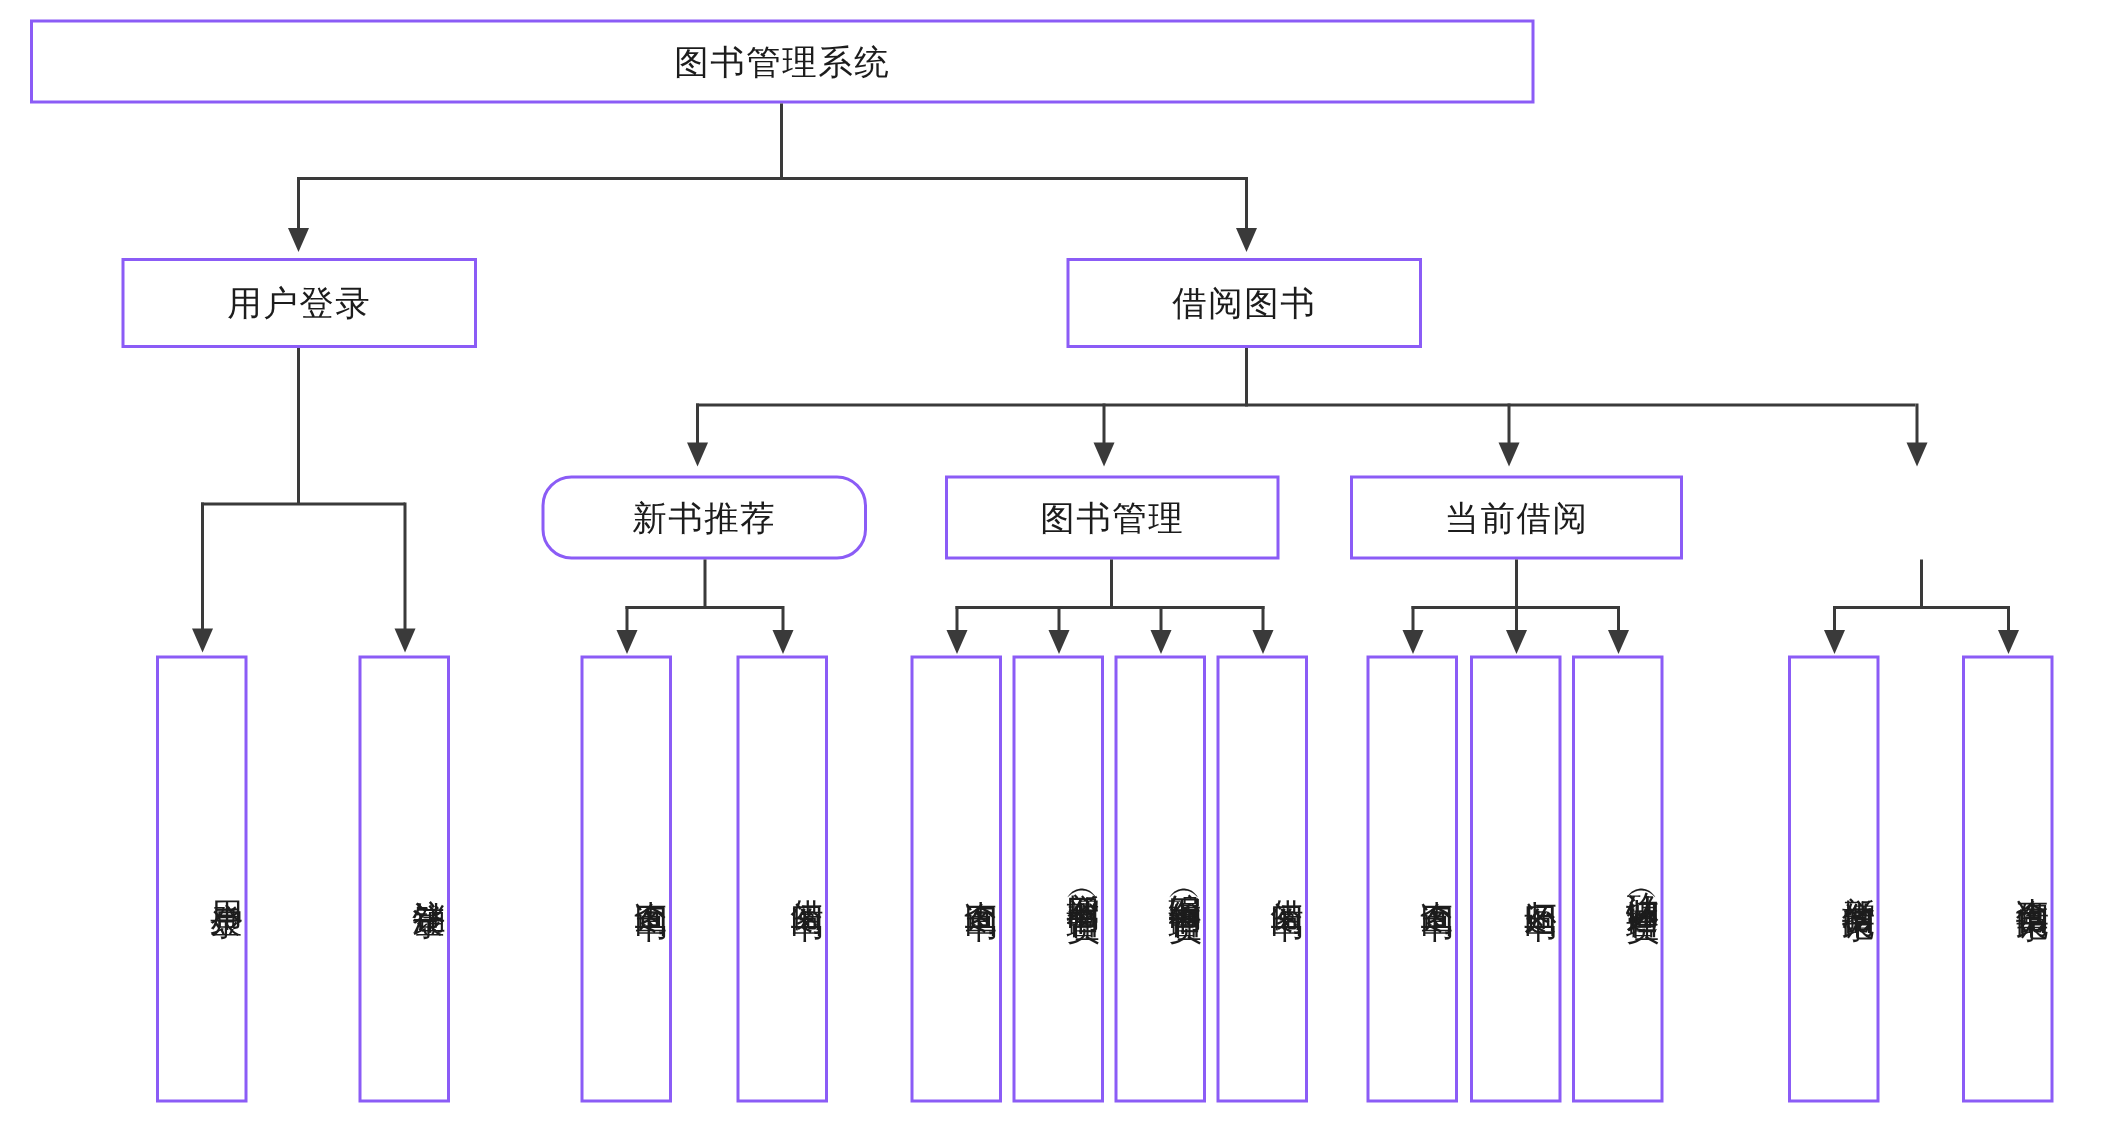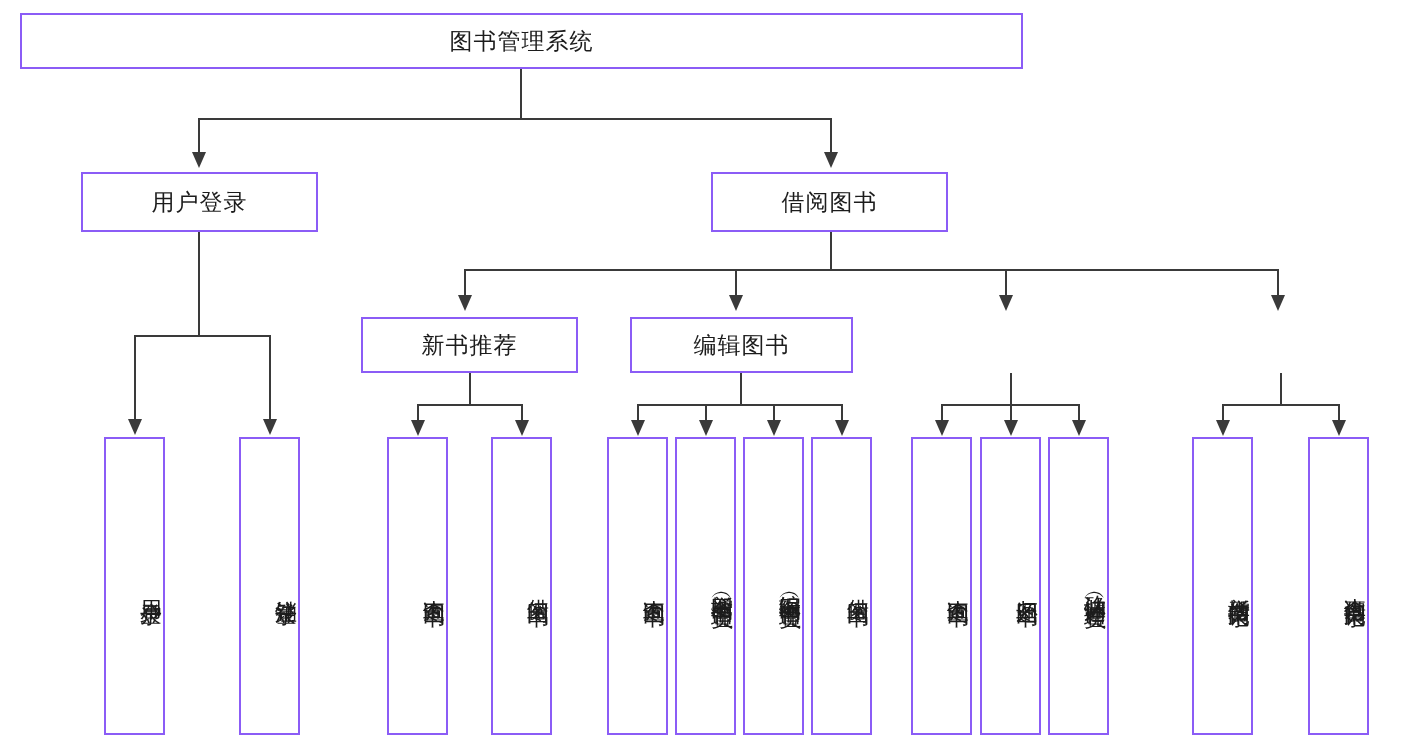--- a/index.html
+++ b/index.html
@@ -107,22 +107,23 @@
 
   <div class="line vline" style="left:735px;top:269px;height:28px;"></div>
   <div class="arrow" style="left:729px;top:295px;"></div>
 
   <div class="line vline" style="left:1005px;top:269px;height:28px;"></div>
   <div class="arrow" style="left:999px;top:295px;"></div>
 
   <div class="line vline" style="left:1277px;top:269px;height:28px;"></div>
   <div class="arrow" style="left:1271px;top:295px;"></div>
 
-  <div class="node h" style="left:361px;top:317px;width:217px;height:56px;">新书推荐</div>
-  <div class="node h" style="left:630px;top:317px;width:223px;height:56px;">编辑图书</div>
+  <div class="node h" style="left:361px;top:317px;width:217px;height:56px;border-radius:20px;">新书推荐</div>
+  <div class="node h" style="left:630px;top:317px;width:223px;height:56px;">图书管理</div>
+  <div class="node h" style="left:900px;top:317px;width:222px;height:56px;">当前借阅</div>
 
   <div class="line vline" style="left:469px;top:373px;height:33px;"></div>
   <div class="line hline" style="left:417px;top:404px;width:105px;"></div>
   <div class="line vline" style="left:417px;top:404px;height:18px;"></div>
   <div class="arrow" style="left:411px;top:420px;"></div>
   <div class="line vline" style="left:521px;top:404px;height:18px;"></div>
   <div class="arrow" style="left:515px;top:420px;"></div>
 
   <div class="line vline" style="left:740px;top:373px;height:33px;"></div>
   <div class="line hline" style="left:637px;top:404px;width:206px;"></div>

